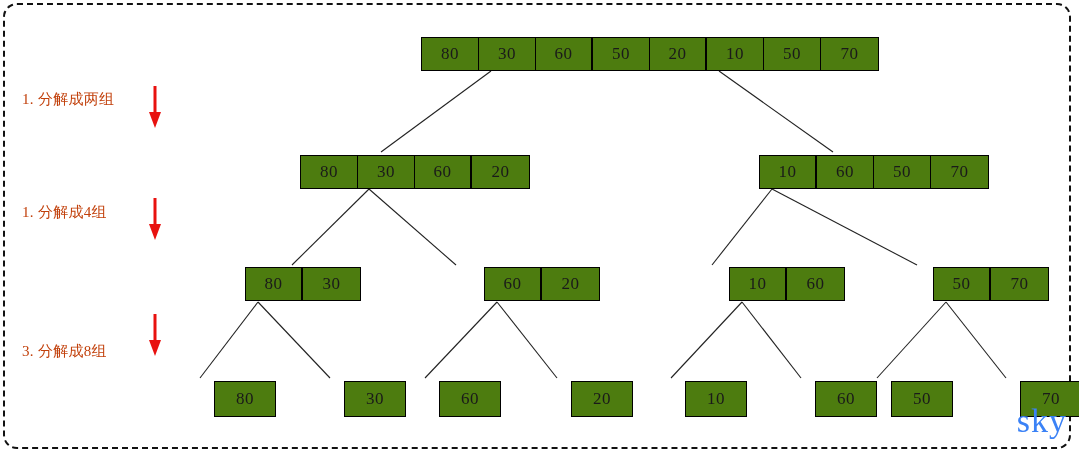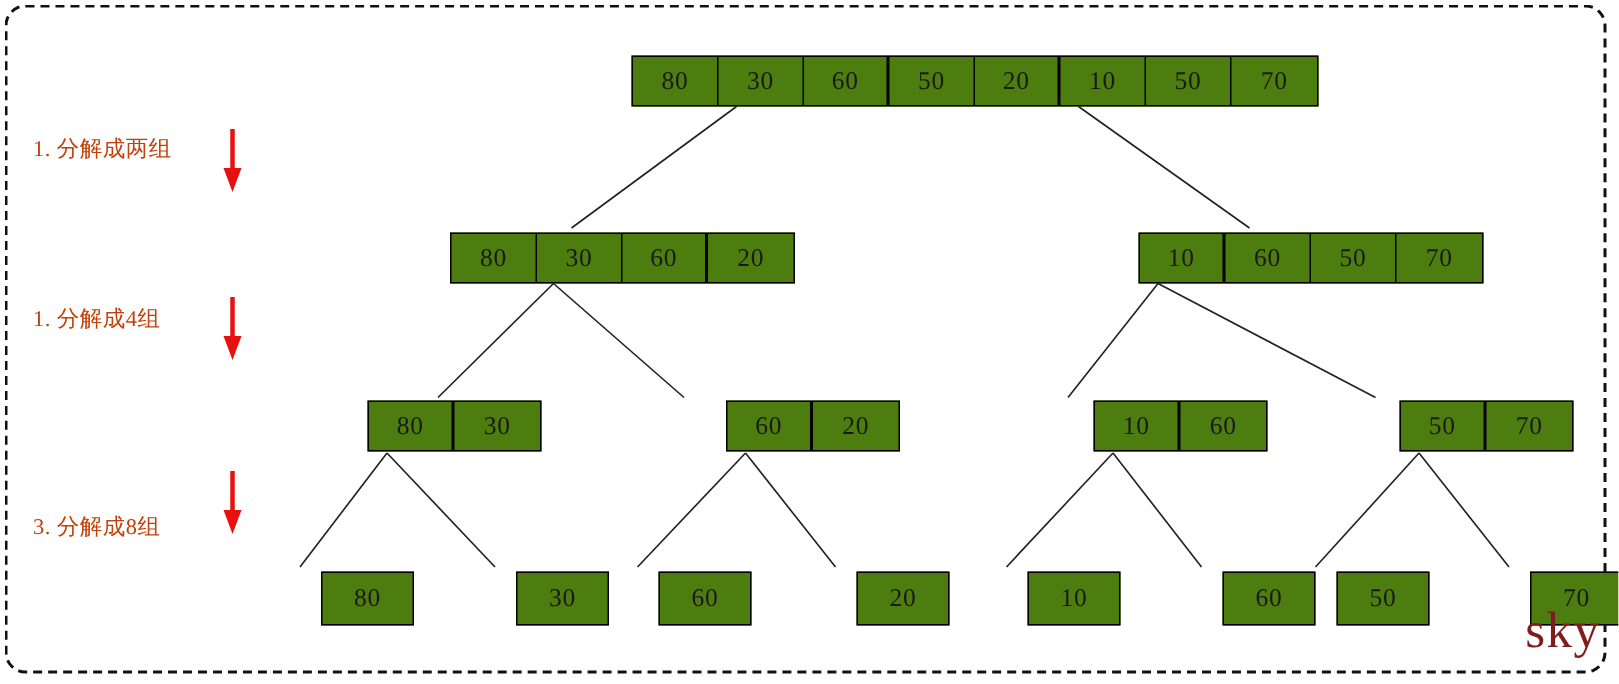--- a/index.html
+++ b/index.html
@@ -80,21 +80,21 @@
     width: 14px;
     height: 42px;
   }
 
   
   #watermark {
     position: absolute;
     right: 12px;
     bottom: 16px;
     font-size: 34px;
-    color: #7f1d1d;
+    color: #3b82f6;
     font-family: "Liberation Serif", serif;
     letter-spacing: 1px;
     user-select: none;
   }
 </style>
 </head>
 <body>
 
 <div id="canvas">
 

